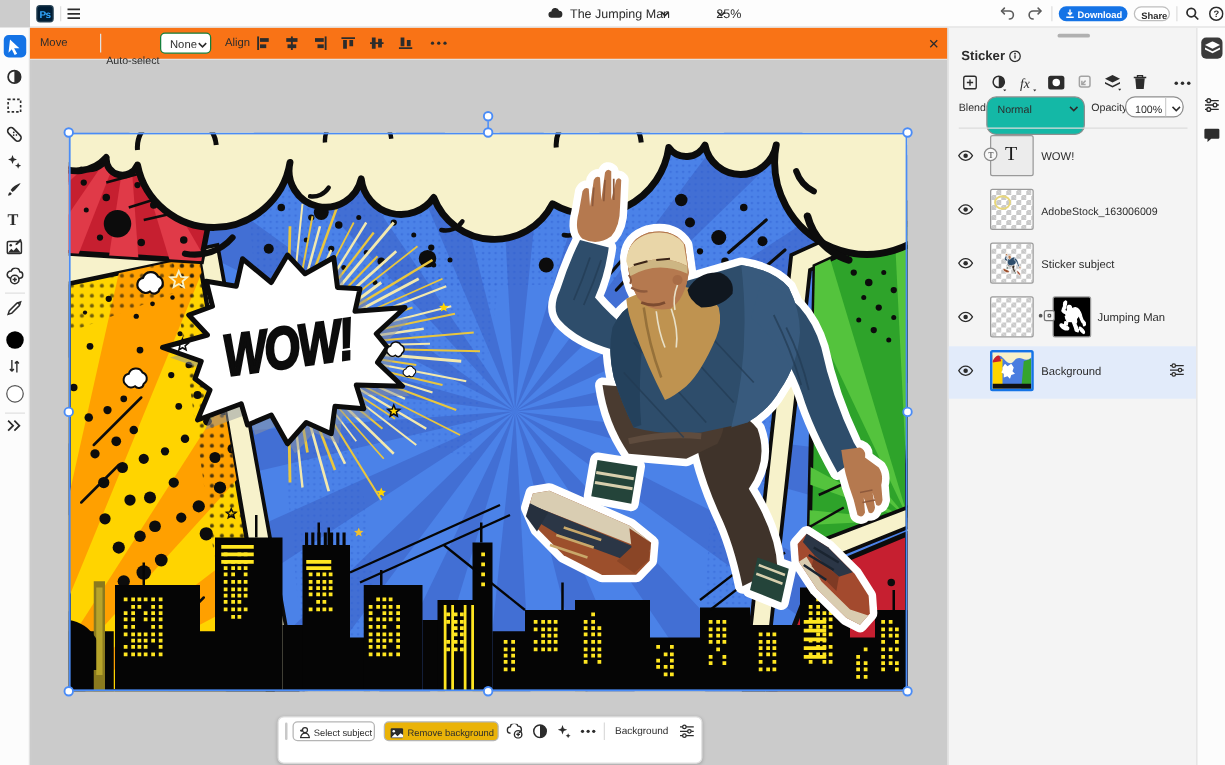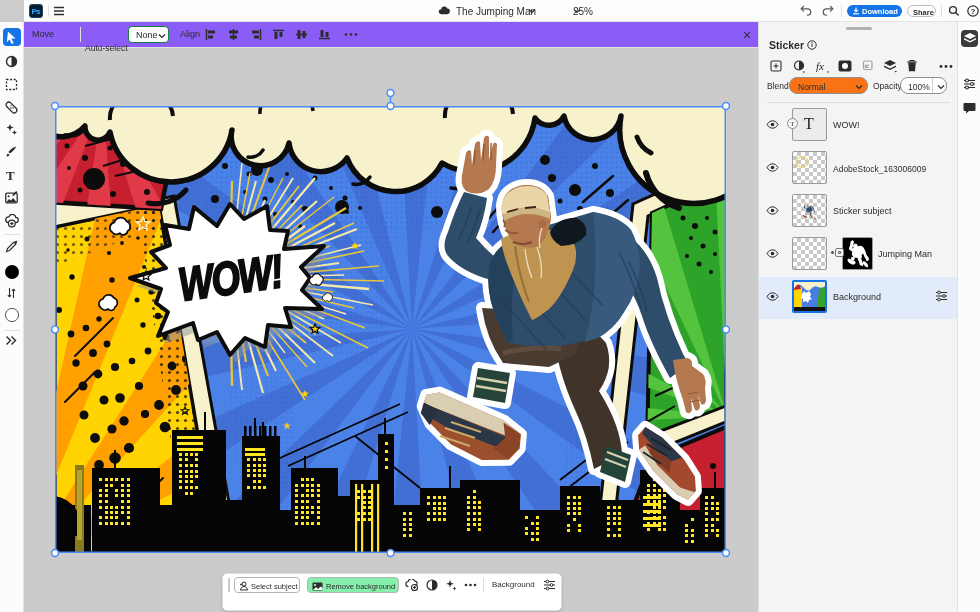--- a/index.html
+++ b/index.html
@@ -2,21 +2,21 @@
 <html><head>
 <meta charset="utf-8">
 <style>
   * { margin:0; padding:0; box-sizing:border-box; }
   html,body { width:980px; height:612px; overflow:hidden; background:#cccccc;
     font-family:"Liberation Sans", sans-serif; }
   .abs { position:absolute; }
   #topbar { position:absolute; left:0; top:0; width:980px; height:22px;
     background:#fdfdfd; border-bottom:1px solid #e4e4e4; z-index:30;margin-left:24px; }
   #optbar { position:absolute; left:24px; top:22px; width:734px; height:26px;
-    background:#8b5cf6; border-bottom:1px solid #e2e2e2; z-index:20; }
+    background:#f97316; border-bottom:1px solid #e2e2e2; z-index:20; }
   #tools { position:absolute; left:0; top:22px; width:24px; height:590px;
     background:#fcfcfc; border-right:1px solid #e2e2e2; z-index:20; }
   #paste { position:absolute; left:25px; top:48px; width:733px; height:564px;
     background:#cbcbcb; z-index:1; }
   #layers { position:absolute; left:758px; top:22px; width:199px; height:590px;
     background:#f4f4f4; border-left:1px solid #dddddd; z-index:20; }
   #rstrip { position:absolute; left:957px; top:22px; width:23px; height:590px;
     background:#fcfcfc; border-left:1px solid #e2e2e2; z-index:20; }
   .t { color:#2c2c2c; }
   .checker { background-color:#fff;
@@ -1052,21 +1052,21 @@
     </svg>
   <svg class="abs" style="left:180px;top:42px;" width="14" height="5" viewBox="0 0 14 5">
       <g fill="#2c2c2c">
         <circle cx="2" cy="2.5" r="1.4"></circle>
         <circle cx="7" cy="2.5" r="1.4"></circle>
         <circle cx="12" cy="2.5" r="1.4"></circle>
       </g>
     </svg>
 
   <span class="abs t" style="left:8px;top:59px;font-size:8.5px;">Blend</span>
-  <div class="abs" style="left:30px;top:55px;width:79px;height:17px;background:#f97316;border:1px solid #8f8f8f;border-radius:8px;text-decoration:underline;">
+  <div class="abs" style="left:30px;top:55px;width:79px;height:31px;background:#14b8a6;border:1px solid #8f8f8f;border-radius:8px;text-decoration:underline;">
     <span class="abs t" style="left:8px;top:3.5px;font-size:8.5px;">Normal</span>
     <svg class="abs" style="left:65px;top:6px;" width="8" height="6" viewBox="0 0 8 6">
         <path d="M1 1.5l3 3 3-3" stroke="#2c2c2c" stroke-width="1.2" fill="none"></path>
       </svg>
   </div>
   <span class="abs t" style="left:114px;top:59px;font-size:8.5px;">Opacity</span>
   <div class="abs" style="left:141px;top:55px;width:47px;height:17px;background:#fff;border:1px solid #8f8f8f;border-radius:8px;">
     <span class="abs t" style="left:7px;top:3.5px;font-size:8.5px;">100%</span>
     <div class="abs" style="left:31px;top:0px;width:1px;height:15px;background:#d0d0d0;"></div>
     <svg class="abs" style="left:36px;top:5.5px;" width="8" height="6" viewBox="0 0 8 6">
@@ -1202,21 +1202,21 @@
 <div class="abs" style="left:222px;top:573px;width:340px;height:38px;background:#fff;border:1px solid #e0e0e0;border-radius:5px;box-shadow:0 1px 3px rgba(0,0,0,0.18);z-index:25;">
   <div class="abs" style="left:5px;top:4px;width:2px;height:14px;background:#c8c8c8;border-radius:1px;"></div>
   <div class="abs" style="left:11px;top:3px;width:66px;height:16px;border:1px solid #b5b5b5;border-radius:4px;background:#fff;">
     <svg class="abs" style="left:4px;top:3px;" width="10" height="10" viewBox="0 0 10 10">
         <circle cx="5" cy="3" r="2" fill="none" stroke="#2c2c2c" stroke-width="1"></circle>
         <path d="M1.5 9c0.5-2.5 1.8-3.5 3.5-3.5S8 6.5 8.5 9z" fill="none" stroke="#2c2c2c" stroke-width="1"></path>
         <path d="M1 3.5h2M2 2.5v2" stroke="#2c2c2c" stroke-width="0.8"></path>
       </svg>
     <span class="abs t" style="left:16px;top:3.5px;font-size:7.5px;">Select subject</span>
   </div>
-  <div class="abs" style="left:84px;top:3px;width:92px;height:16px;border:1px solid #b5b5b5;border-radius:4px;background:#86efac;">
+  <div class="abs" style="left:84px;top:3px;width:92px;height:16px;border:1px solid #b5b5b5;border-radius:4px;background:#eab308;">
     <svg class="abs" style="left:4px;top:3.5px;" width="11" height="9" viewBox="0 0 11 9">
         <rect x="0.5" y="0.5" width="10" height="8" rx="1" fill="#2c2c2c"></rect>
         <circle cx="3" cy="3" r="1" fill="#fff"></circle>
         <path d="M1 8l3-3 2 2 2.5-2.5L10.5 6V8z" fill="#fff"></path>
       </svg>
     <span class="abs t" style="left:18px;top:3.5px;font-size:7.5px;">Remove background</span>
   </div>
   <svg class="abs" style="left:182px;top:5px;" width="14" height="12" viewBox="0 0 14 12">
       <path d="M3.5 7.5a2.5 2.5 0 0 1-0.3-5 3.2 3.2 0 0 1 6.2-0.6 2.6 2.6 0 0 1 0.8 5.1" fill="none" stroke="#2c2c2c" stroke-width="1.1"></path>
       <circle cx="9.5" cy="8.5" r="3" fill="none" stroke="#2c2c2c" stroke-width="1.1"></circle>

